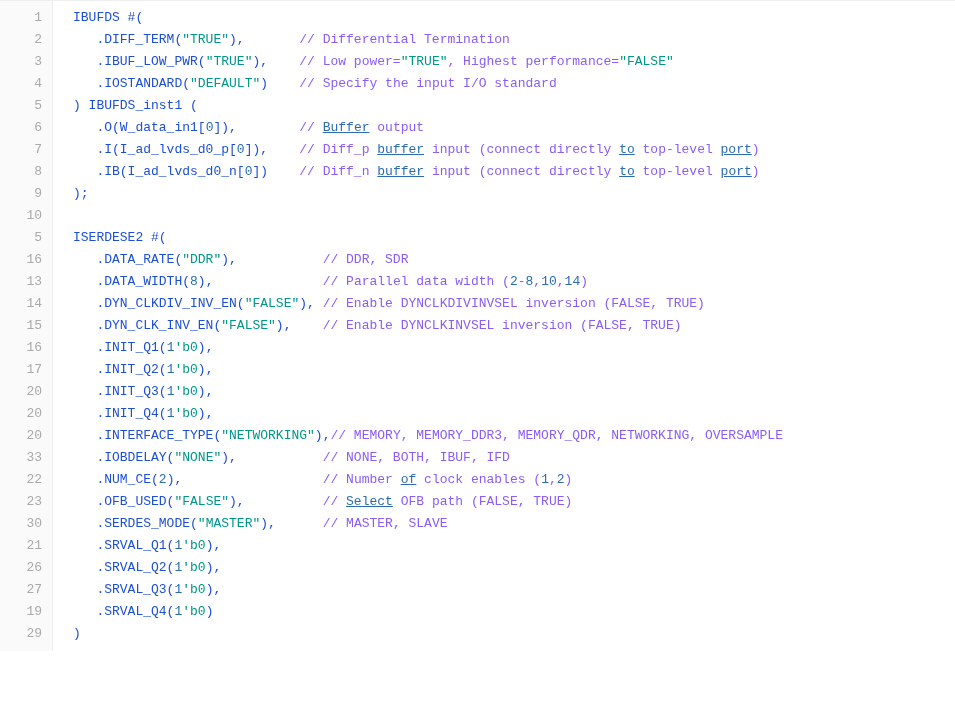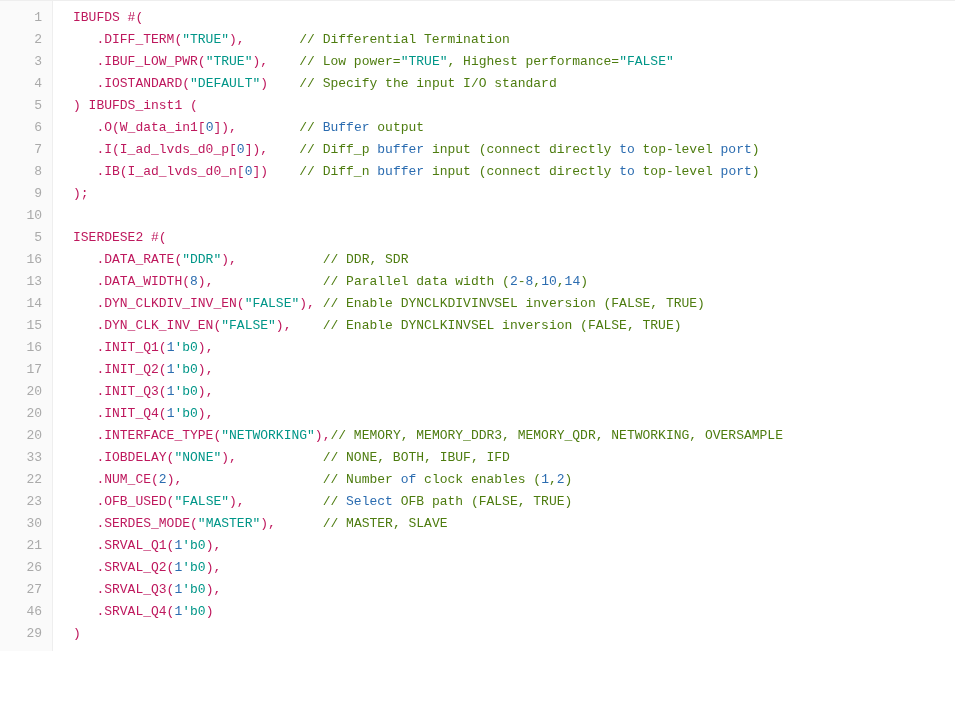--- a/index.html
+++ b/index.html
@@ -33,24 +33,24 @@
   .gutter div { height: 22px; }
   .code {
     padding: 6px 0 6px 20px;
     color: #5a6e7a;
     white-space: pre;
     flex: 1;
     overflow: hidden;
   }
   .code .line { height: 22px; display:block;}
   .str { color: #009688; }
-  .kw  { color: #2b6cb0; }
+  .kw  { color: #2b6cb0; text-decoration: underline; }
   .num { color: #2b6cb0; }
-  .pln { color: #be185d; }
-  .cmt { color: #4d7c0f; }
+  .pln { color: #1d4ed8; }
+  .cmt { color: #8b5cf6; }
   .watermark {
     position: absolute;
     right: 18px;
     top: 670px;
     display: flex;
     align-items: center;
     gap: 8px;
     opacity: 0.65;
     font-family: Arial, sans-serif;
   }
@@ -101,21 +101,21 @@
         <div>20</div>
         <div>20</div>
         <div>20</div>
         <div>33</div>
         <div>22</div>
         <div>23</div>
         <div>30</div>
         <div>21</div>
         <div>26</div>
         <div>27</div>
-        <div>46</div>
+        <div>19</div>
         <div>29</div>
       </div>
     <div class="code" id="code"><span class="line"><span class="pln">IBUFDS #(</span></span><span class="line"><span class="pln">   .DIFF_TERM(</span><span class="str">"TRUE"</span><span class="pln">),       </span><span class="cmt">// Differential Termination</span></span><span class="line"><span class="pln">   .IBUF_LOW_PWR(</span><span class="str">"TRUE"</span><span class="pln">),    </span><span class="cmt">// Low power=</span><span class="str">"TRUE"</span><span class="cmt">, Highest performance=</span><span class="str">"FALSE"</span></span><span class="line"><span class="pln">   .IOSTANDARD(</span><span class="str">"DEFAULT"</span><span class="pln">)    </span><span class="cmt">// Specify the input I/O standard</span></span><span class="line"><span class="pln">) IBUFDS_inst1 (</span></span><span class="line"><span class="pln">   .O(W_data_in1[</span><span class="num">0</span><span class="pln">]),        </span><span class="cmt">// </span><span class="kw">Buffer</span><span class="cmt"> output</span></span><span class="line"><span class="pln">   .I(I_ad_lvds_d0_p[</span><span class="num">0</span><span class="pln">]),    </span><span class="cmt">// Diff_p </span><span class="kw">buffer</span><span class="cmt"> input (connect directly </span><span class="kw">to</span><span class="cmt"> top-level </span><span class="kw">port</span><span class="cmt">)</span></span><span class="line"><span class="pln">   .IB(I_ad_lvds_d0_n[</span><span class="num">0</span><span class="pln">])    </span><span class="cmt">// Diff_n </span><span class="kw">buffer</span><span class="cmt"> input (connect directly </span><span class="kw">to</span><span class="cmt"> top-level </span><span class="kw">port</span><span class="cmt">)</span></span><span class="line"><span class="pln">);</span></span><span class="line"><span class="pln"></span></span><span class="line"><span class="pln">ISERDESE2 #(</span></span><span class="line"><span class="pln">   .DATA_RATE(</span><span class="str">"DDR"</span><span class="pln">),           </span><span class="cmt">// DDR, SDR</span></span><span class="line"><span class="pln">   .DATA_WIDTH(</span><span class="num">8</span><span class="pln">),              </span><span class="cmt">// Parallel data width (</span><span class="num">2</span><span class="cmt">-</span><span class="num">8</span><span class="cmt">,</span><span class="num">10</span><span class="cmt">,</span><span class="num">14</span><span class="cmt">)</span></span><span class="line"><span class="pln">   .DYN_CLKDIV_INV_EN(</span><span class="str">"FALSE"</span><span class="pln">), </span><span class="cmt">// Enable DYNCLKDIVINVSEL inversion (FALSE, TRUE)</span></span><span class="line"><span class="pln">   .DYN_CLK_INV_EN(</span><span class="str">"FALSE"</span><span class="pln">),    </span><span class="cmt">// Enable DYNCLKINVSEL inversion (FALSE, TRUE)</span></span><span class="line"><span class="pln">   .INIT_Q1(</span><span class="num">1</span><span class="str">'b0</span><span class="pln">),</span></span><span class="line"><span class="pln">   .INIT_Q2(</span><span class="num">1</span><span class="str">'b0</span><span class="pln">),</span></span><span class="line"><span class="pln">   .INIT_Q3(</span><span class="num">1</span><span class="str">'b0</span><span class="pln">),</span></span><span class="line"><span class="pln">   .INIT_Q4(</span><span class="num">1</span><span class="str">'b0</span><span class="pln">),</span></span><span class="line"><span class="pln">   .INTERFACE_TYPE(</span><span class="str">"NETWORKING"</span><span class="pln">),</span><span class="cmt">// MEMORY, MEMORY_DDR3, MEMORY_QDR, NETWORKING, OVERSAMPLE</span></span><span class="line"><span class="pln">   .IOBDELAY(</span><span class="str">"NONE"</span><span class="pln">),           </span><span class="cmt">// NONE, BOTH, IBUF, IFD</span></span><span class="line"><span class="pln">   .NUM_CE(</span><span class="num">2</span><span class="pln">),                  </span><span class="cmt">// Number </span><span class="kw">of</span><span class="cmt"> clock enables (</span><span class="num">1</span><span class="cmt">,</span><span class="num">2</span><span class="cmt">)</span></span><span class="line"><span class="pln">   .OFB_USED(</span><span class="str">"FALSE"</span><span class="pln">),          </span><span class="cmt">// </span><span class="kw">Select</span><span class="cmt"> OFB path (FALSE, TRUE)</span></span><span class="line"><span class="pln">   .SERDES_MODE(</span><span class="str">"MASTER"</span><span class="pln">),      </span><span class="cmt">// MASTER, SLAVE</span></span><span class="line"><span class="pln">   .SRVAL_Q1(</span><span class="num">1</span><span class="str">'b0</span><span class="pln">),</span></span><span class="line"><span class="pln">   .SRVAL_Q2(</span><span class="num">1</span><span class="str">'b0</span><span class="pln">),</span></span><span class="line"><span class="pln">   .SRVAL_Q3(</span><span class="num">1</span><span class="str">'b0</span><span class="pln">),</span></span><span class="line"><span class="pln">   .SRVAL_Q4(</span><span class="num">1</span><span class="str">'b0</span><span class="pln">)</span></span><span class="line"><span class="pln">)</span></span></div>
   </div>
 
   <div class="watermark">
     <div class="wm-circle">✎</div>
     <div class="wm-text">FPGA之家</div>
   </div>
 </div>

